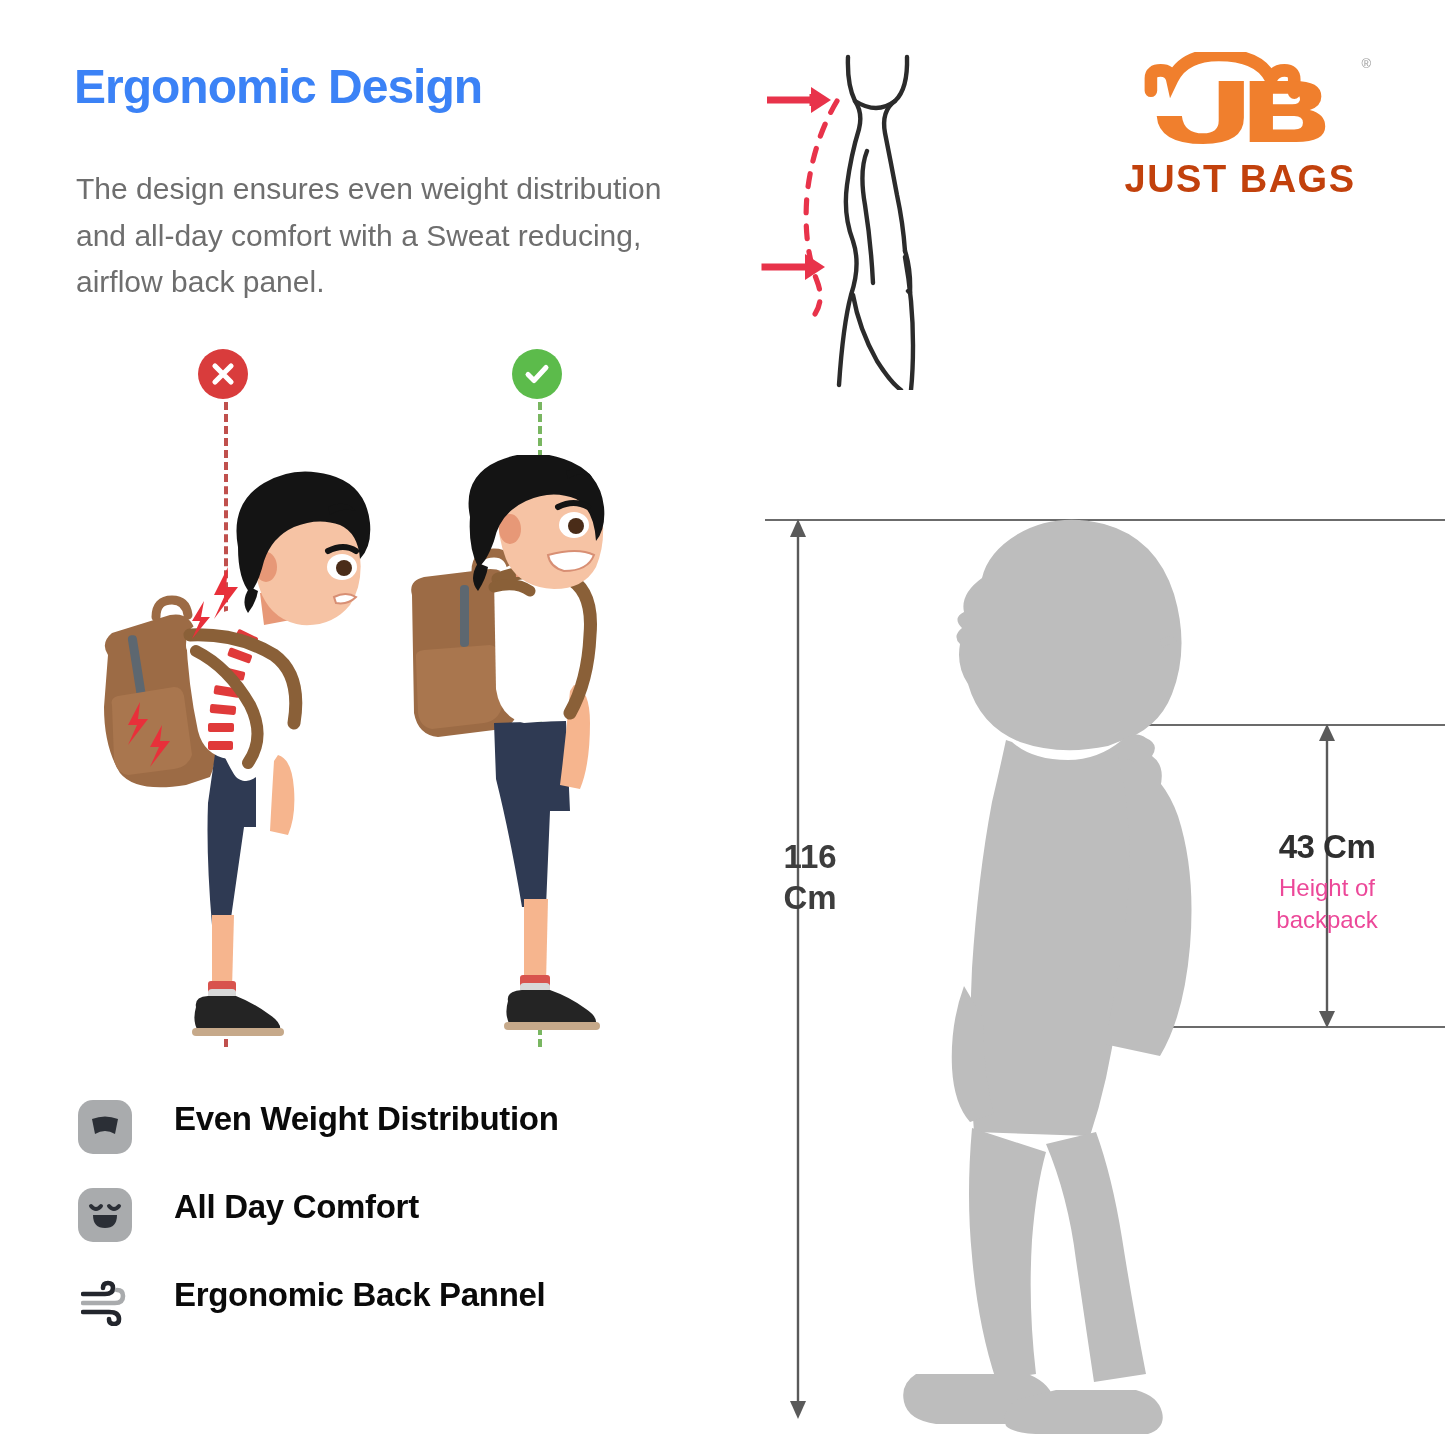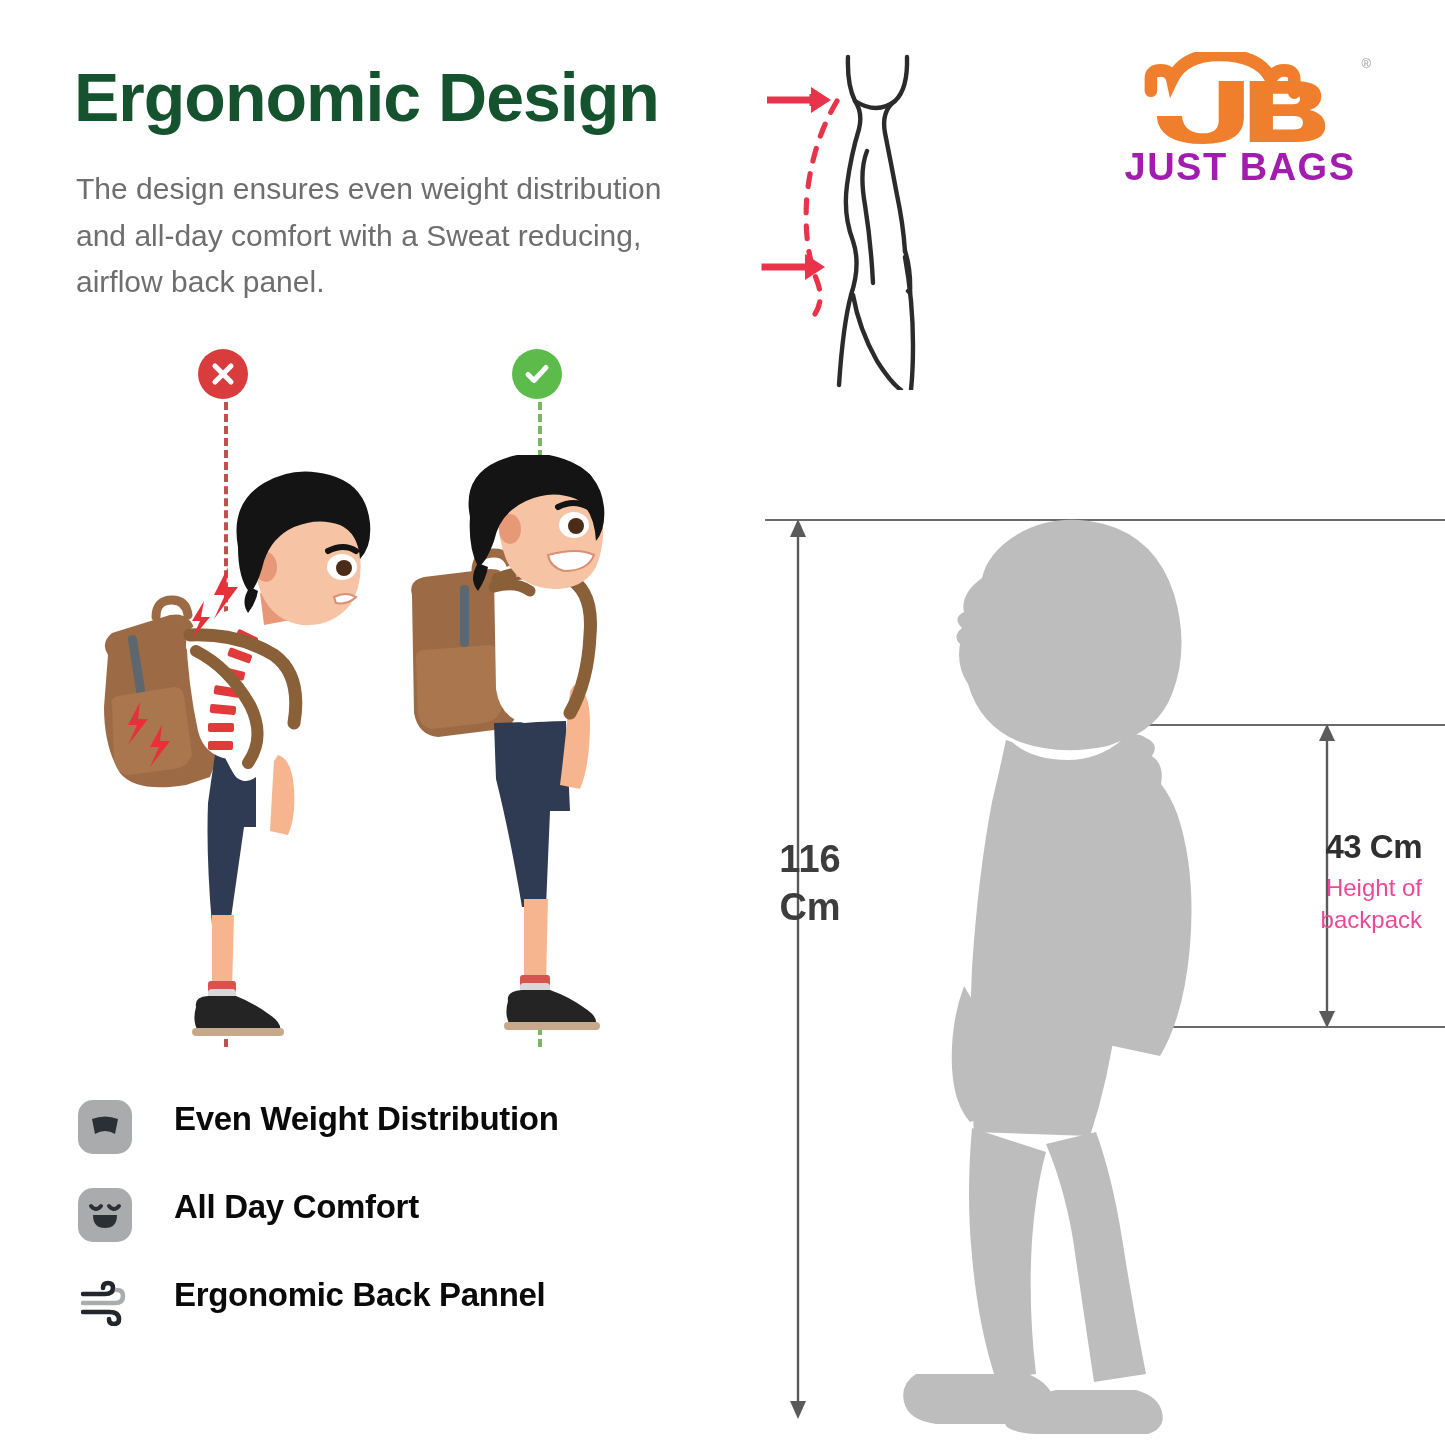--- a/index.html
+++ b/index.html
@@ -8,44 +8,44 @@
     background:#ffffff;
     font-family:"Liberation Sans", sans-serif;
     overflow:hidden;
     position:relative;
   }
   .canvas{position:absolute;inset:0;}
 
   
   #page-title{
     position:absolute;left:74px;top:62px;
-    font-size:68px;font-weight:bold;letter-spacing:-1px;
-    color:#14532d;line-height:1.05;
+    font-size:48px;font-weight:bold;letter-spacing:-1px;
+    color:#3b82f6;line-height:1.05;
     white-space:nowrap;
   }
   #page-subtitle{
     position:absolute;left:76px;top:166px;width:610px;
     font-size:30px;line-height:1.55;color:#6e6e6e;
     font-weight:400;
   }
 
   
   #brand{
     position:absolute;left:1085px;top:52px;width:310px;height:150px;
     text-align:center;
   }
   #brand-mark{position:relative;height:92px;}
   #brand-reg{
     position:absolute;right:24px;top:4px;
     font-size:13px;color:#9a9a9a;
   }
   #brand-name{
-    margin-top:2px;
+    margin-top:14px;
     font-size:38px;font-weight:bold;letter-spacing:1.5px;
-    color:#a21caf;
+    color:#c2410c;
   }
 
   
   #posture-figure{position:absolute;left:755px;top:45px;width:255px;height:345px;}
 
   
   .badge{
     position:absolute;width:50px;height:50px;border-radius:50%;
     display:flex;align-items:center;justify-content:center;
   }
@@ -93,27 +93,27 @@
   #measure-bottomline{
     position:absolute;left:1100px;top:1026px;width:345px;height:0;
     border-top:2px solid #6b6b6b;
   }
   #child-silhouette{position:absolute;left:860px;top:516px;width:420px;height:918px;}
 
   #dim-height-total{position:absolute;left:776px;top:519px;width:44px;height:900px;}
   #dim-height-total svg{display:block;}
   #label-total-height{
     position:absolute;left:762px;top:836px;width:96px;
-    text-align:center;font-size:38px;font-weight:bold;color:#3d3d3d;
+    text-align:center;font-size:33px;font-weight:bold;color:#3d3d3d;
     line-height:1.25;
   }
 
   #dim-height-bag{position:absolute;left:1305px;top:724px;width:44px;height:304px;}
   #label-bag-height{
-    position:absolute;left:1232px;top:828px;width:190px;text-align:right;
+    position:absolute;left:1232px;top:828px;width:190px;text-align:center;
   }
   #label-bag-value{font-size:33px;font-weight:bold;color:#2f2f2f;letter-spacing:-0.5px;}
   #label-bag-desc{
     margin-top:6px;font-size:24px;color:#ec4899;line-height:1.35;
   }
 </style>
 </head>
 <body>
 
 <div class="canvas">

